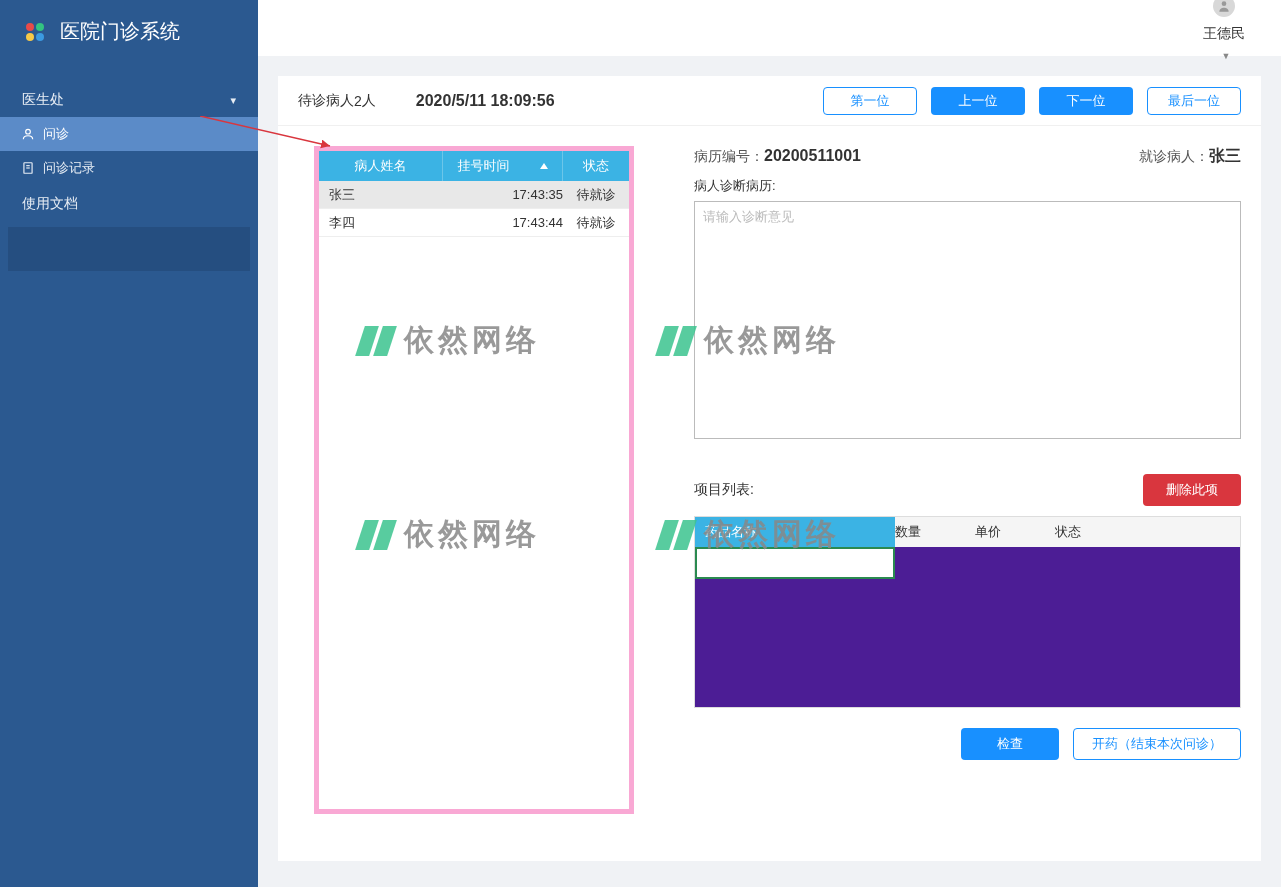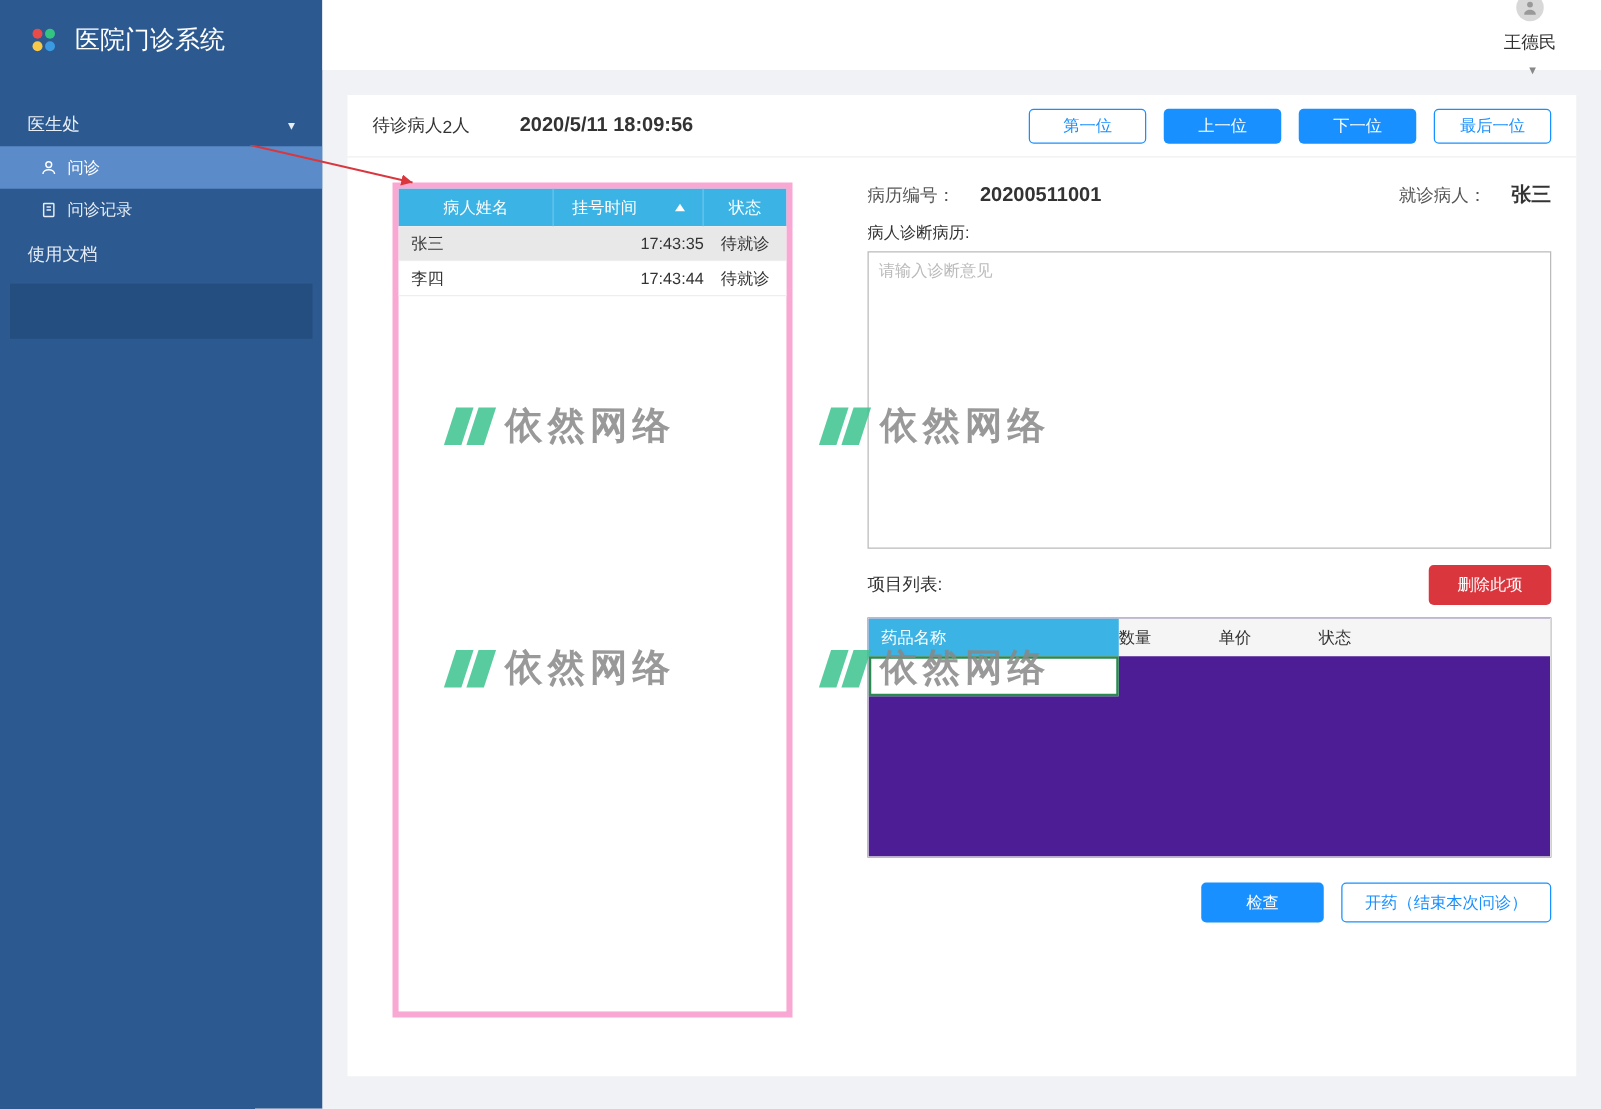--- a/index.html
+++ b/index.html
@@ -11,21 +11,21 @@
     .dot { position: absolute; width: 8px; height: 8px; border-radius: 50%; }
     .dot.r { background: #e94b49; left: 4px; top: 0; }
     .dot.g { background: #33c481; left: 14px; top: 0; }
     .dot.y { background: #f7c948; left: 4px; top: 10px; }
     .dot.b { background: #3b9ae1; left: 14px; top: 10px; }
     .logo-text { font-size: 20px; font-weight: 500; color: #fff; }
     
     .menu { margin-top: 20px; }
     .menu-group { padding: 8px 22px; display: flex; justify-content: space-between; align-items: center; cursor: pointer; font-size: 14px; color: #e8eef5; }
     .menu-group .chev { font-size: 11px; }
-    .menu-item { padding: 8px 16px 8px 32px; cursor: pointer; display: flex; align-items: center; font-size: 13px; }
+    .menu-item { padding: 8px 16px 8px 21px; cursor: pointer; display: flex; align-items: center; font-size: 13px; }
     .menu-item.active { background: #5b8bc8; color: #fff; }
     .menu-item .icon { margin-right: 8px; display: inline-flex; }
     .menu-doc { padding: 10px 22px; font-size: 14px; cursor: pointer; }
     .menu-sub { background: #254e80; height: 44px; margin: 4px 8px 0 8px; }
     
     .content { position: absolute; left: 258px; top: 0; right: 0; bottom: 0; background: #f0f2f5; }
     .topbar { height: 56px; background: #fff; display: flex; justify-content: flex-end; align-items: center; padding: 0 36px; }
     .user { display: flex; align-items: center; gap: 8px; cursor: pointer; font-size: 14px; flex-direction: column; }
     .avatar-circle { width: 22px; height: 22px; border-radius: 50%; background: #d8d8d8; display: inline-flex; align-items: center; justify-content: center; }
     .avatar-circle svg { width: 14px; height: 14px; }
@@ -54,29 +54,29 @@
     .ptable-body { height: 628px; background: #fff; }
     .prow { display: flex; height: 28px; align-items: center; border-bottom: 1px solid #eee; font-size: 13px; }
     .prow:nth-child(odd) { background: #f5f5f5; }
     .prow:nth-child(even) { background: #fff; }
     .prow.selected { background: #e8e8e8; }
     .pc-name { width: 124px; padding-left: 10px; }
     .pc-time { width: 120px; text-align: right; color: #333; }
     .pc-stat { width: 66px; text-align: center; }
     
     .right-col { flex: 1; }
-    .info-row { display: flex; gap: 20px; align-items: baseline; font-size: 14px; margin-bottom: 10px; }
+    .info-row { display: flex; align-items: baseline; font-size: 14px; margin-bottom: 10px; }
     .info-row .label { color: #555; }
     .info-row .value { font-weight: 700; font-size: 16px; }
     .info-row .spacer { flex: 1; }
     .diag-label { font-size: 13px; margin-bottom: 6px; }
     .diag-box { width: 100%; height: 238px; border: 1px solid #bbb; padding: 6px 8px; font-size: 13px; resize: none; outline: #3bb3e4; font-family: inherit; }
     .diag-box::placeholder { color: #bbb; }
     
-    .proj-row { display: flex; justify-content: space-between; align-items: center; margin-top: 10px; margin-bottom: 10px; }
+    .proj-row { display: flex; justify-content: space-between; align-items: center; margin-top: 32px; margin-bottom: 10px; }
     .proj-label { font-size: 14px; }
     .btn-danger { background: #d9363e; color: #fff; border: none; width: 98px; height: 32px; border-radius: 4px; font-size: 13px; cursor: pointer; }
     
     .proj-table { border: 1px solid #ddd; height: 192px; background: #4c1d95; }
     .proj-header { display: flex; background: #f5f5f5; height: 30px; align-items: center; font-size: 13px; }
     .proj-header .hc { }
     .hc-qty  { width: 80px; }
     .hc-price{ width: 80px; }
     .hc-stat { flex: 1; }
     .proj-selection { background: #3bb3e4; color: #fff; width: 200px; height: 30px; position: relative; }

